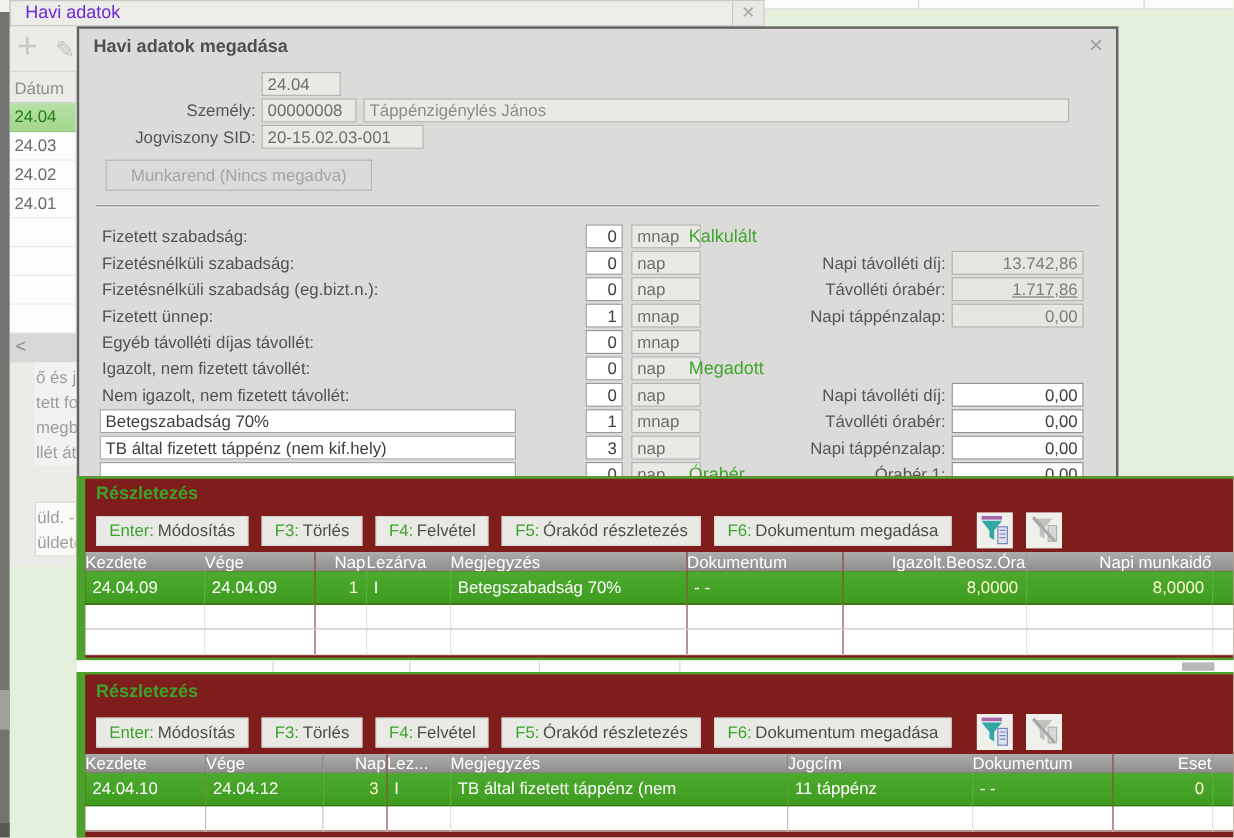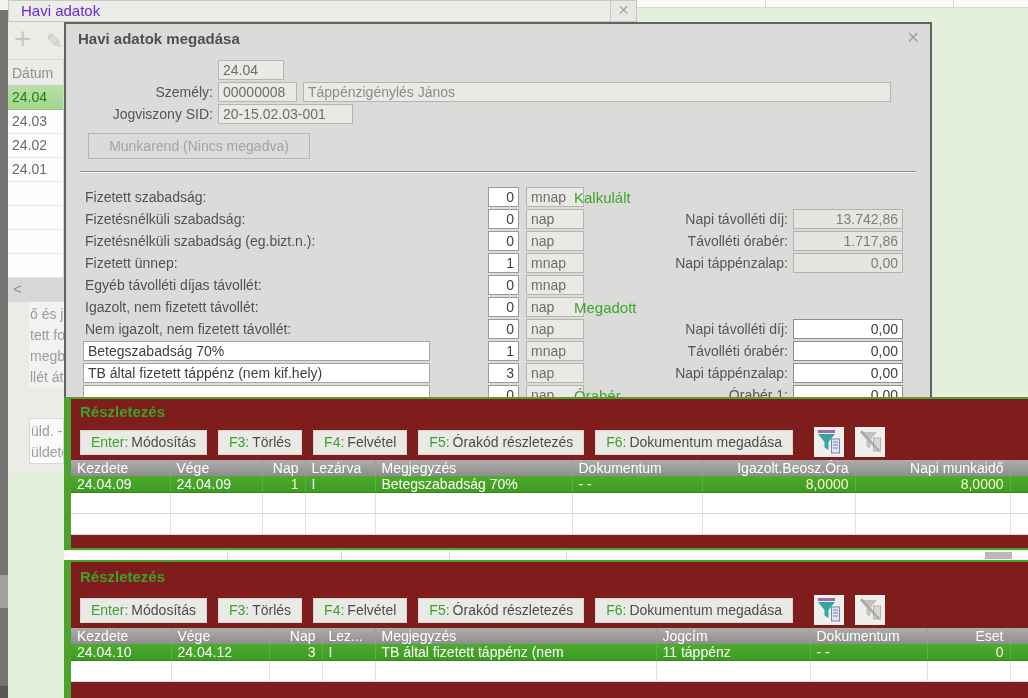--- a/index.html
+++ b/index.html
@@ -66,23 +66,23 @@
   #panel1 { height:153px; border-bottom:2px solid #4da22e; }
   #panel2 { top:560px; height:138px; }
   .ptitle { position:absolute; left:9px; font-weight:bold; font-size:15px; color:#3ba32a; }
   .ptools { position:absolute; left:9px; display:flex; gap:11px; align-items:center; }
   .tbtn { background:#e9e9e6; border:1px solid #d6d6d3; padding:3px 10px 4px 10px; white-space:nowrap; cursor:default; }
   .tkey { color:#3ba32a; } .tlab { color:#4c4c4a; margin-left:3px; }
   .icon-tile { width:30px; height:30px; display:flex; align-items:center; justify-content:center; background:#efefec; }
   .icon-tile.first { margin-left:10px; }
   table.grid { position:absolute; left:0; border-collapse:collapse; table-layout:fixed; width:957px; }
   table.grid th { height:15px; background:linear-gradient(#adadab,#8d8d8b); color:#fff; font-weight:normal;
-                  text-align:left; padding:0 6px; border-right:1px solid #9c9c9a; white-space:nowrap; overflow:hidden; font-size:14px; }
+                  text-align:left; padding:0 0; border-right:1px solid #9c9c9a; white-space:nowrap; overflow:hidden; font-size:14px; }
   table.grid th.num { text-align:right; }
-  table.grid td { height:16px; padding:0 6px; white-space:nowrap; overflow:hidden; font-size:14px; }
+  table.grid td { height:27px; padding:0 6px; white-space:nowrap; overflow:hidden; font-size:14px; }
   tr.selrow td { background:linear-gradient(#4cab2e,#3e9b20); color:#fff; border-right:1px solid #57b23a; border-bottom:1px solid #2f8a14; }
   tr.selrow td.num { color:#fcf9cf; text-align:right; }
   tr.emptyrow td { height:21px; background:#fff; border-right:1px solid #e2e2e0; border-bottom:1px solid #dadad8; }
 
   
   #scroll-strip { left:64px; top:551px; width:964px; height:9px; background:#fcfcfa; z-index:10; }
   #scroll-strip .vd { position:absolute; top:0; width:1px; height:9px; background:#d8d8d6; }
   #scroll-strip .thumb { position:absolute; left:921px; top:1px; width:27px; height:7px; background:#b8b8b6; }
 </style>
 </head>
@@ -163,21 +163,21 @@
     <input class="f white num" style="left: 422px; width: 31px;" value="0">
     <input class="f unit" style="left: 460px; width: 58px;" value="nap">
     <span class="rlabel">Napi távolléti díj:</span>
     <input class="f ro-val" style="left: 727px; width: 110px;" value="13.742,86">
   </div>
   <div class="arow" style="top:207px">
     <span class="alabel">Fizetésnélküli szabadság (eg.bizt.n.):</span>
     <input class="f white num" style="left: 422px; width: 31px;" value="0">
     <input class="f unit" style="left: 460px; width: 58px;" value="nap">
     <span class="rlabel">Távolléti órabér:</span>
-    <input class="f ro-val" style="left: 727px; width: 110px;" value="1.717,86">
+    <input class="f ro-val" style="left: 727px; width: 110px; text-decoration: underline;" value="1.717,86">
   </div>
   <div class="arow" style="top:229px">
     <span class="alabel">Fizetett ünnep:</span>
     <input class="f white num" style="left: 422px; width: 31px;" value="1">
     <input class="f unit" style="left: 460px; width: 58px;" value="mnap">
     <span class="rlabel">Napi táppénzalap:</span>
     <input class="f ro-val" style="left: 727px; width: 110px;" value="0,00">
   </div>
   <div class="arow" style="top:251px">
     <span class="alabel">Egyéb távolléti díjas távollét:</span>

